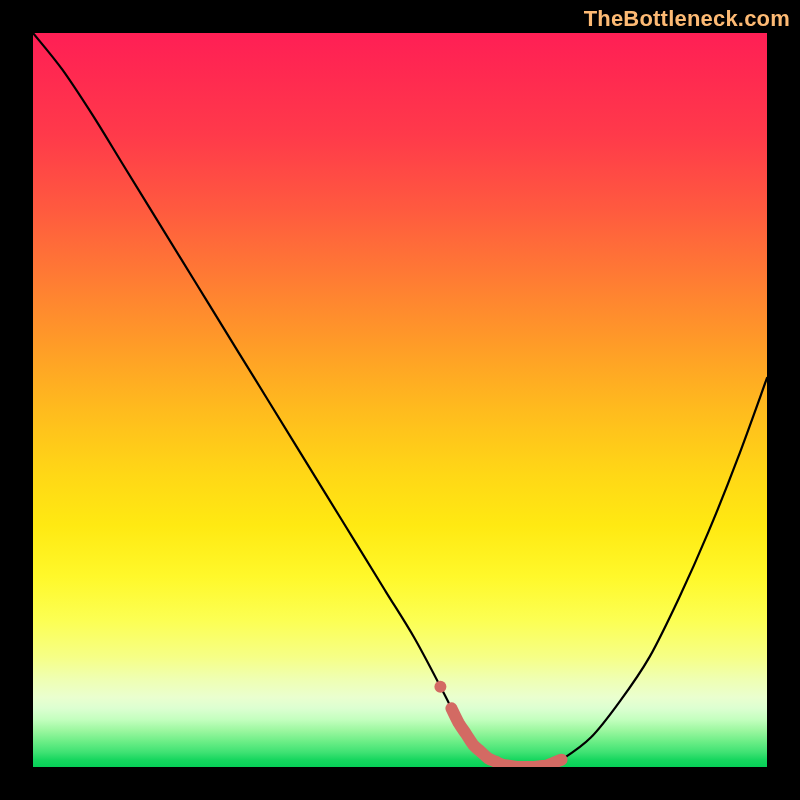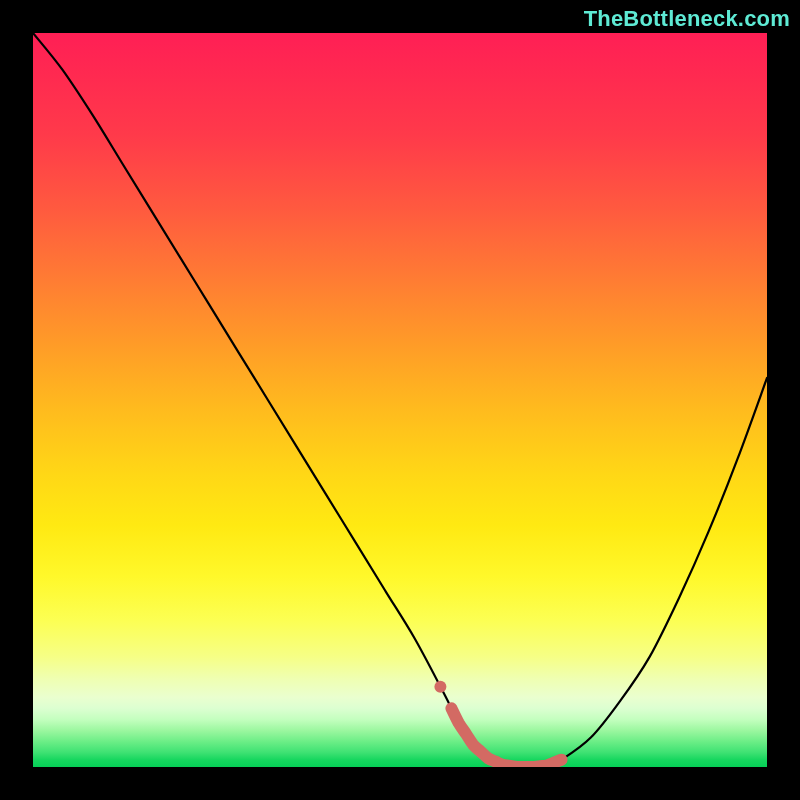--- a/index.html
+++ b/index.html
@@ -14,21 +14,21 @@
   .stage {
     position: relative;
     width: 800px;
     height: 800px;
     background: #000;
   }
   .watermark {
     position: absolute;
     top: 6px;
     right: 10px;
-    color: #5eead4;
+    color: #fdba74;
     font-size: 22px;
     font-weight: 600;
     letter-spacing: 0.2px;
     z-index: 10;
   }
   .plot {
     position: absolute;
     left: 33px;
     top: 33px;
     width: 734px;

